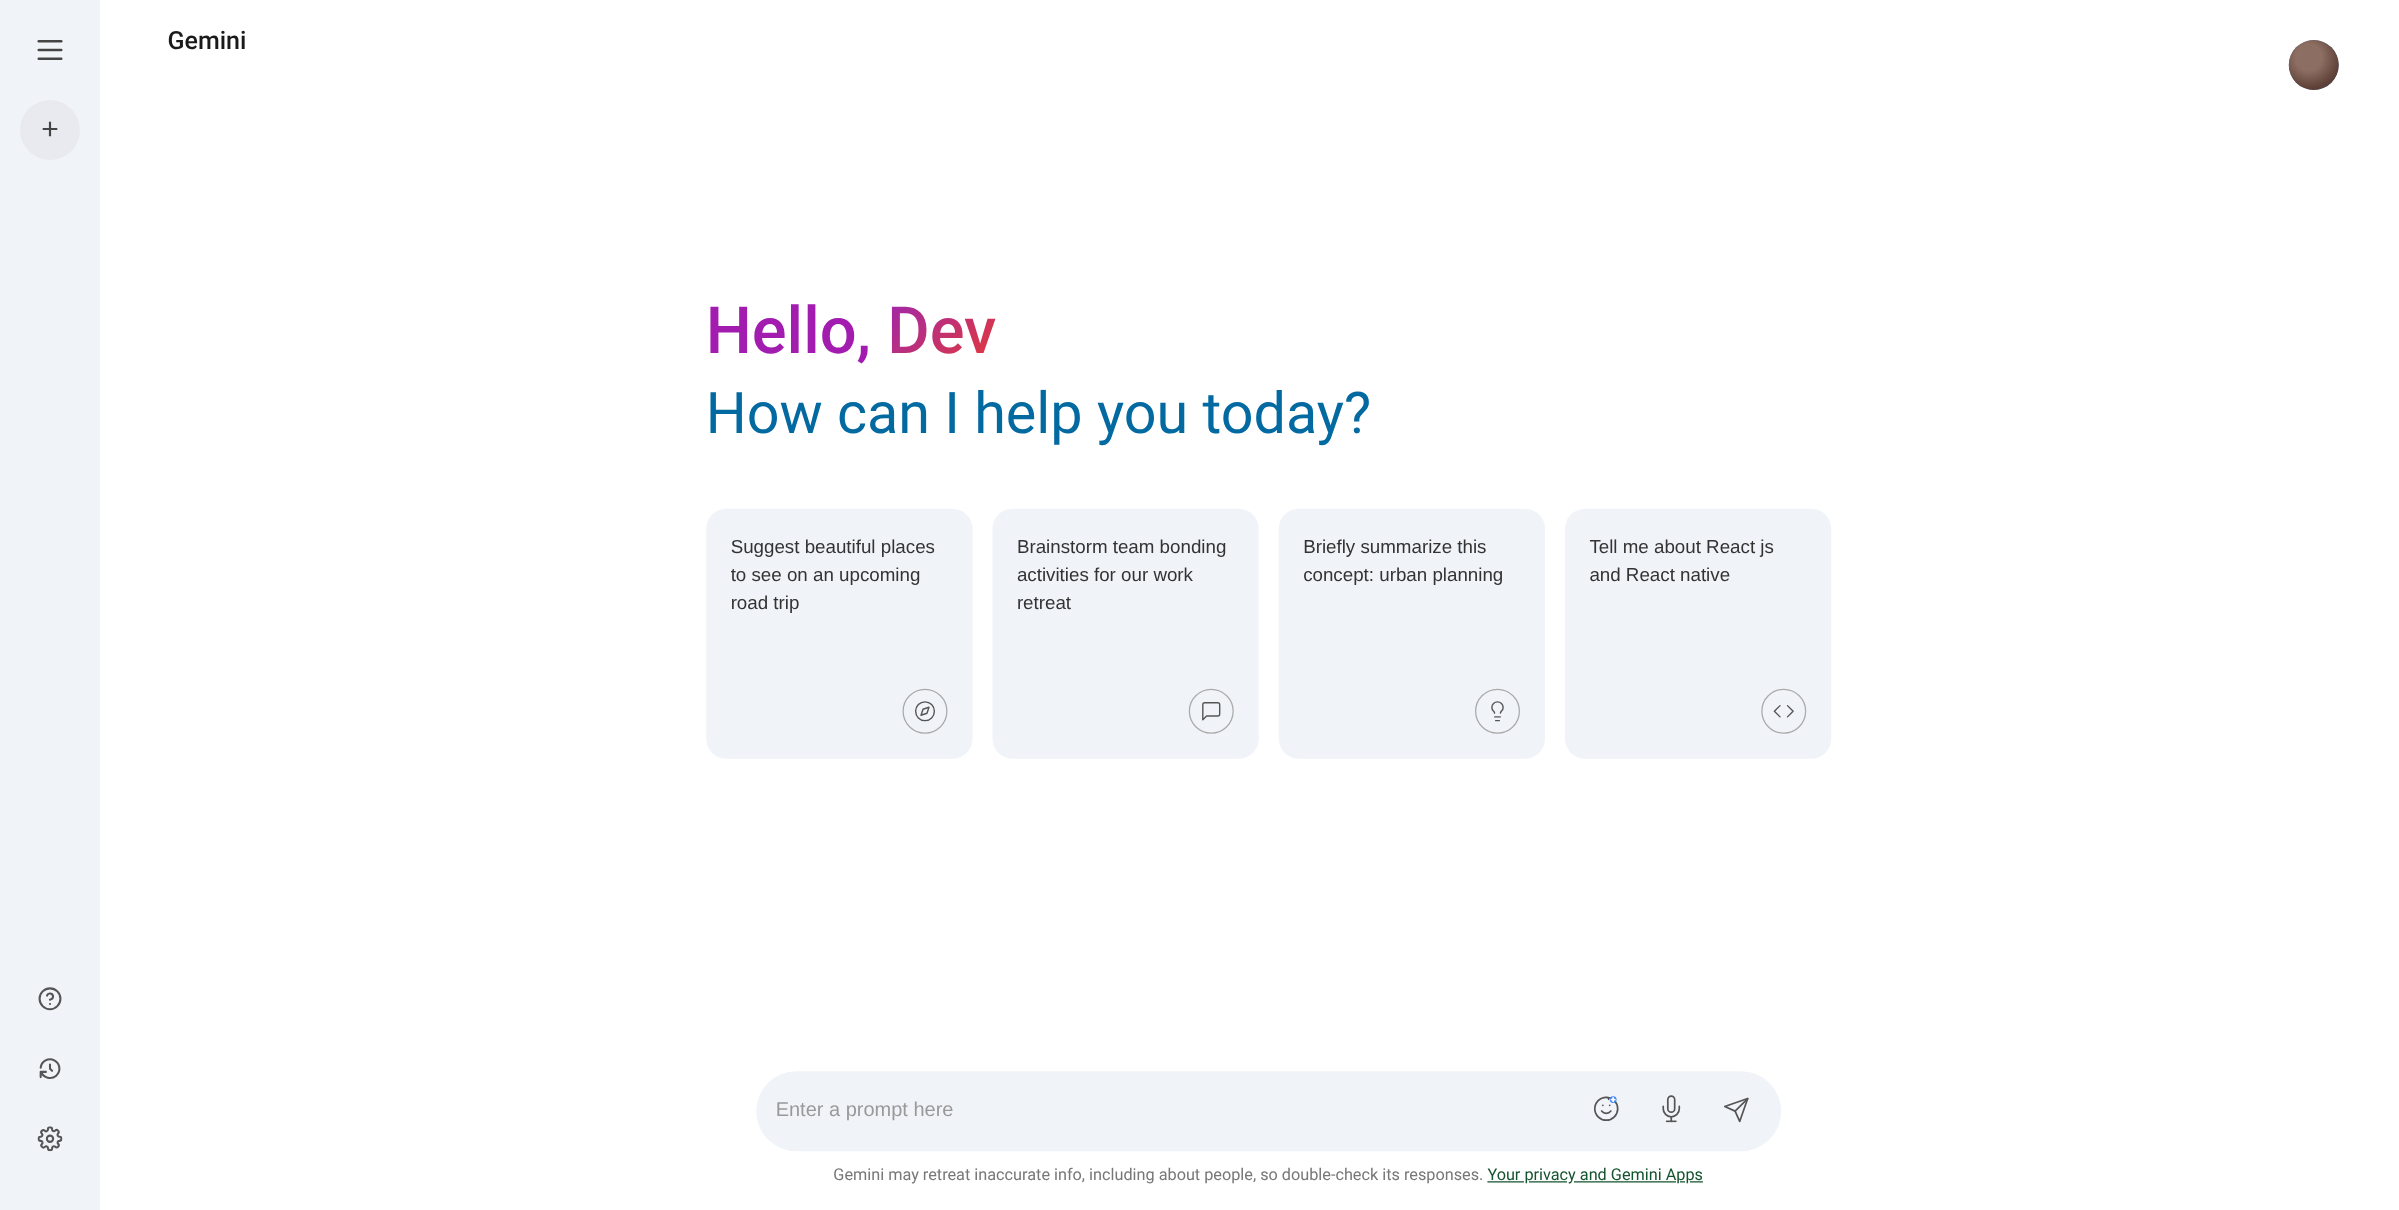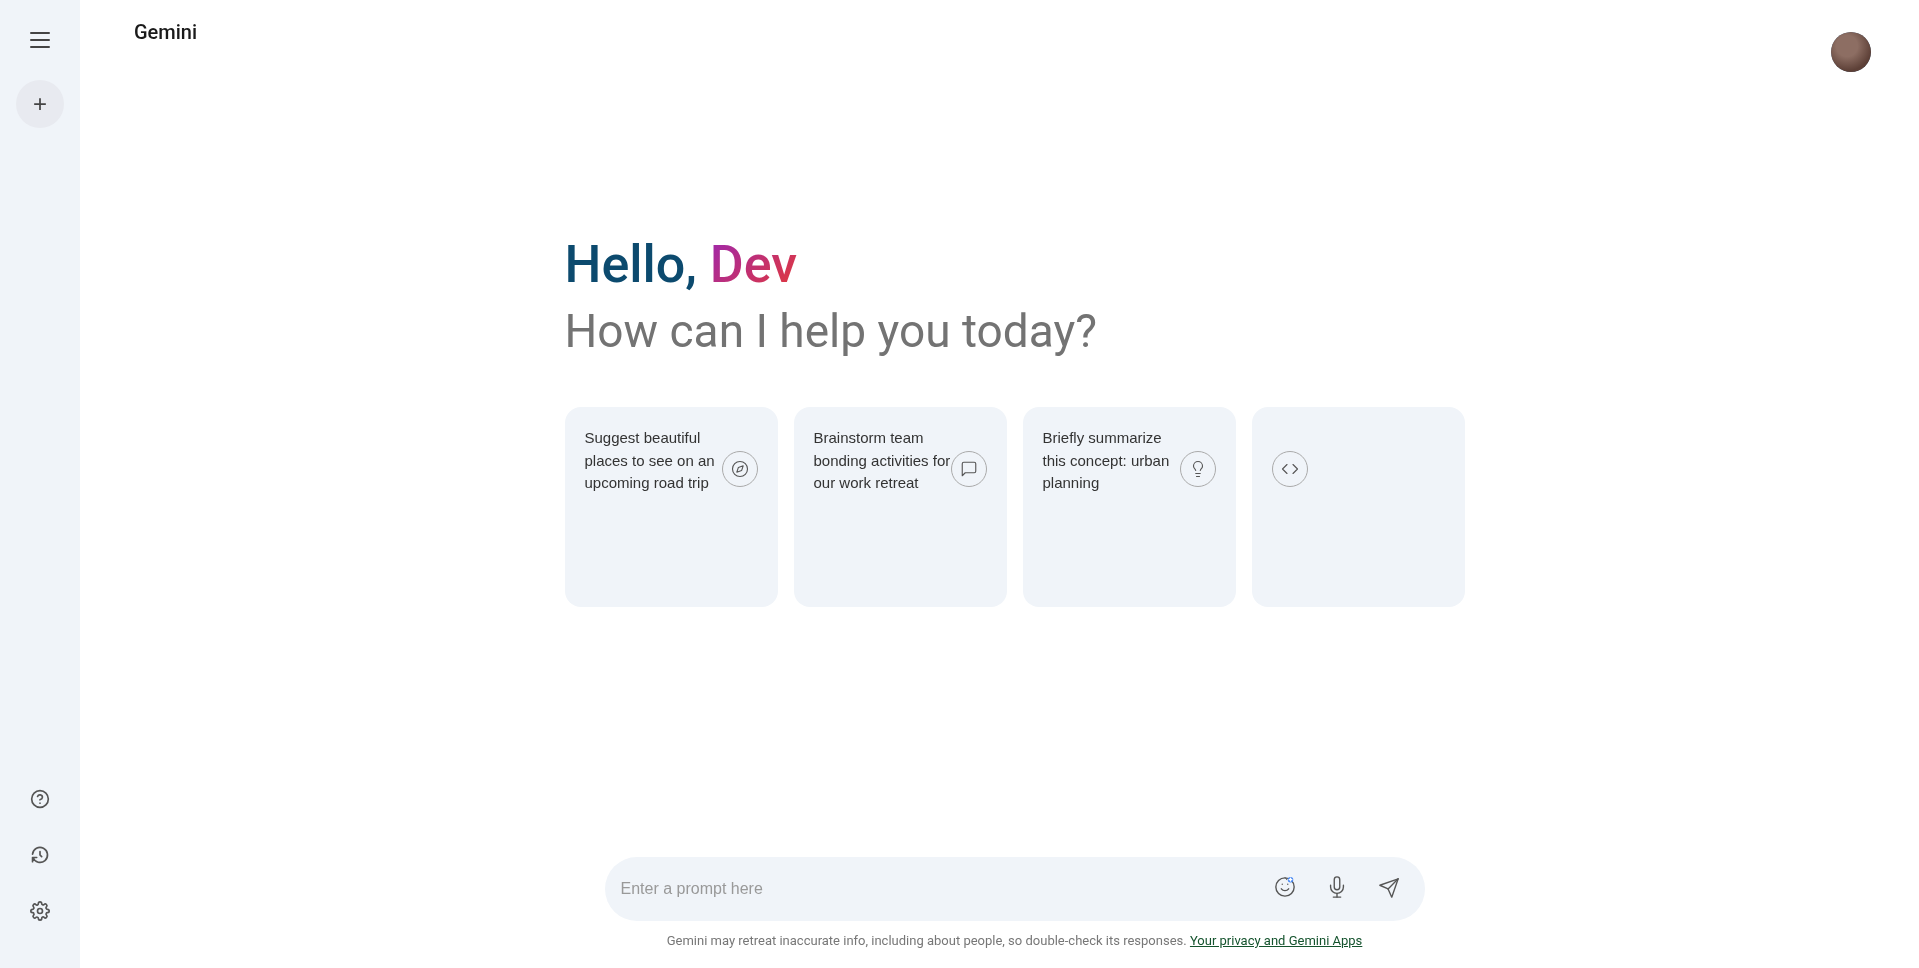--- a/index.html
+++ b/index.html
@@ -132,53 +132,53 @@
     }
 
     .greeting {
       font-size: 52px;
       font-weight: 500;
       margin-bottom: 8px;
       line-height: 1.2;
     }
 
     .greeting-hello {
-      color: #0c4a6e;
+      color: #a21caf;
     }
 
     .greeting-name {
       background: linear-gradient(135deg, #9c27b0, #e53935);
       -webkit-background-clip: text;
       -webkit-text-fill-color: transparent;
       background-clip: text;
     }
 
     .greeting-subtitle {
       font-size: 46px;
       font-weight: 400;
-      color: #737373;
+      color: #0369a1;
       line-height: 1.2;
     }
 
     
     .cards-container {
       display: flex;
       gap: 16px;
       width: 100%;
       max-width: 900px;
     }
 
     .card {
       flex: 1;
       background: #f0f4f9;
       border-radius: 16px;
       padding: 20px;
       cursor: pointer;
       display: flex;
-      flex-direction: row;
+      flex-direction: column;
       justify-content: space-between;
       min-height: 200px;
       transition: background 0.2s;
       border: none;
       text-align: left;
     }
 
     .card-text {
       font-size: 15px;
       color: #333;
@@ -402,20 +402,21 @@
             <svg width="18" height="18" viewBox="0 0 24 24" fill="none" stroke="currentColor" stroke-width="1.5" stroke-linecap="round" stroke-linejoin="round">
               <line x1="9" y1="18" x2="15" y2="18"></line>
               <line x1="10" y1="22" x2="14" y2="22"></line>
               <path d="M15.09 14c.18-.98.65-1.74 1.41-2.5A4.65 4.65 0 0 0 18 8 6 6 0 0 0 6 8c0 1 .23 2.23 1.5 3.5A4.61 4.61 0 0 1 8.91 14"></path>
             </svg>
           </div>
         </div>
       </button>
 
       <button class="card">
+        <span class="card-text">Tell me about React js and React native</span>
         <div class="card-icon-container">
           <div class="card-icon">
             <svg width="18" height="18" viewBox="0 0 24 24" fill="none" stroke="currentColor" stroke-width="1.5" stroke-linecap="round" stroke-linejoin="round">
               <polyline points="16 18 22 12 16 6"></polyline>
               <polyline points="8 6 2 12 8 18"></polyline>
             </svg>
           </div>
         </div>
       </button>
 

